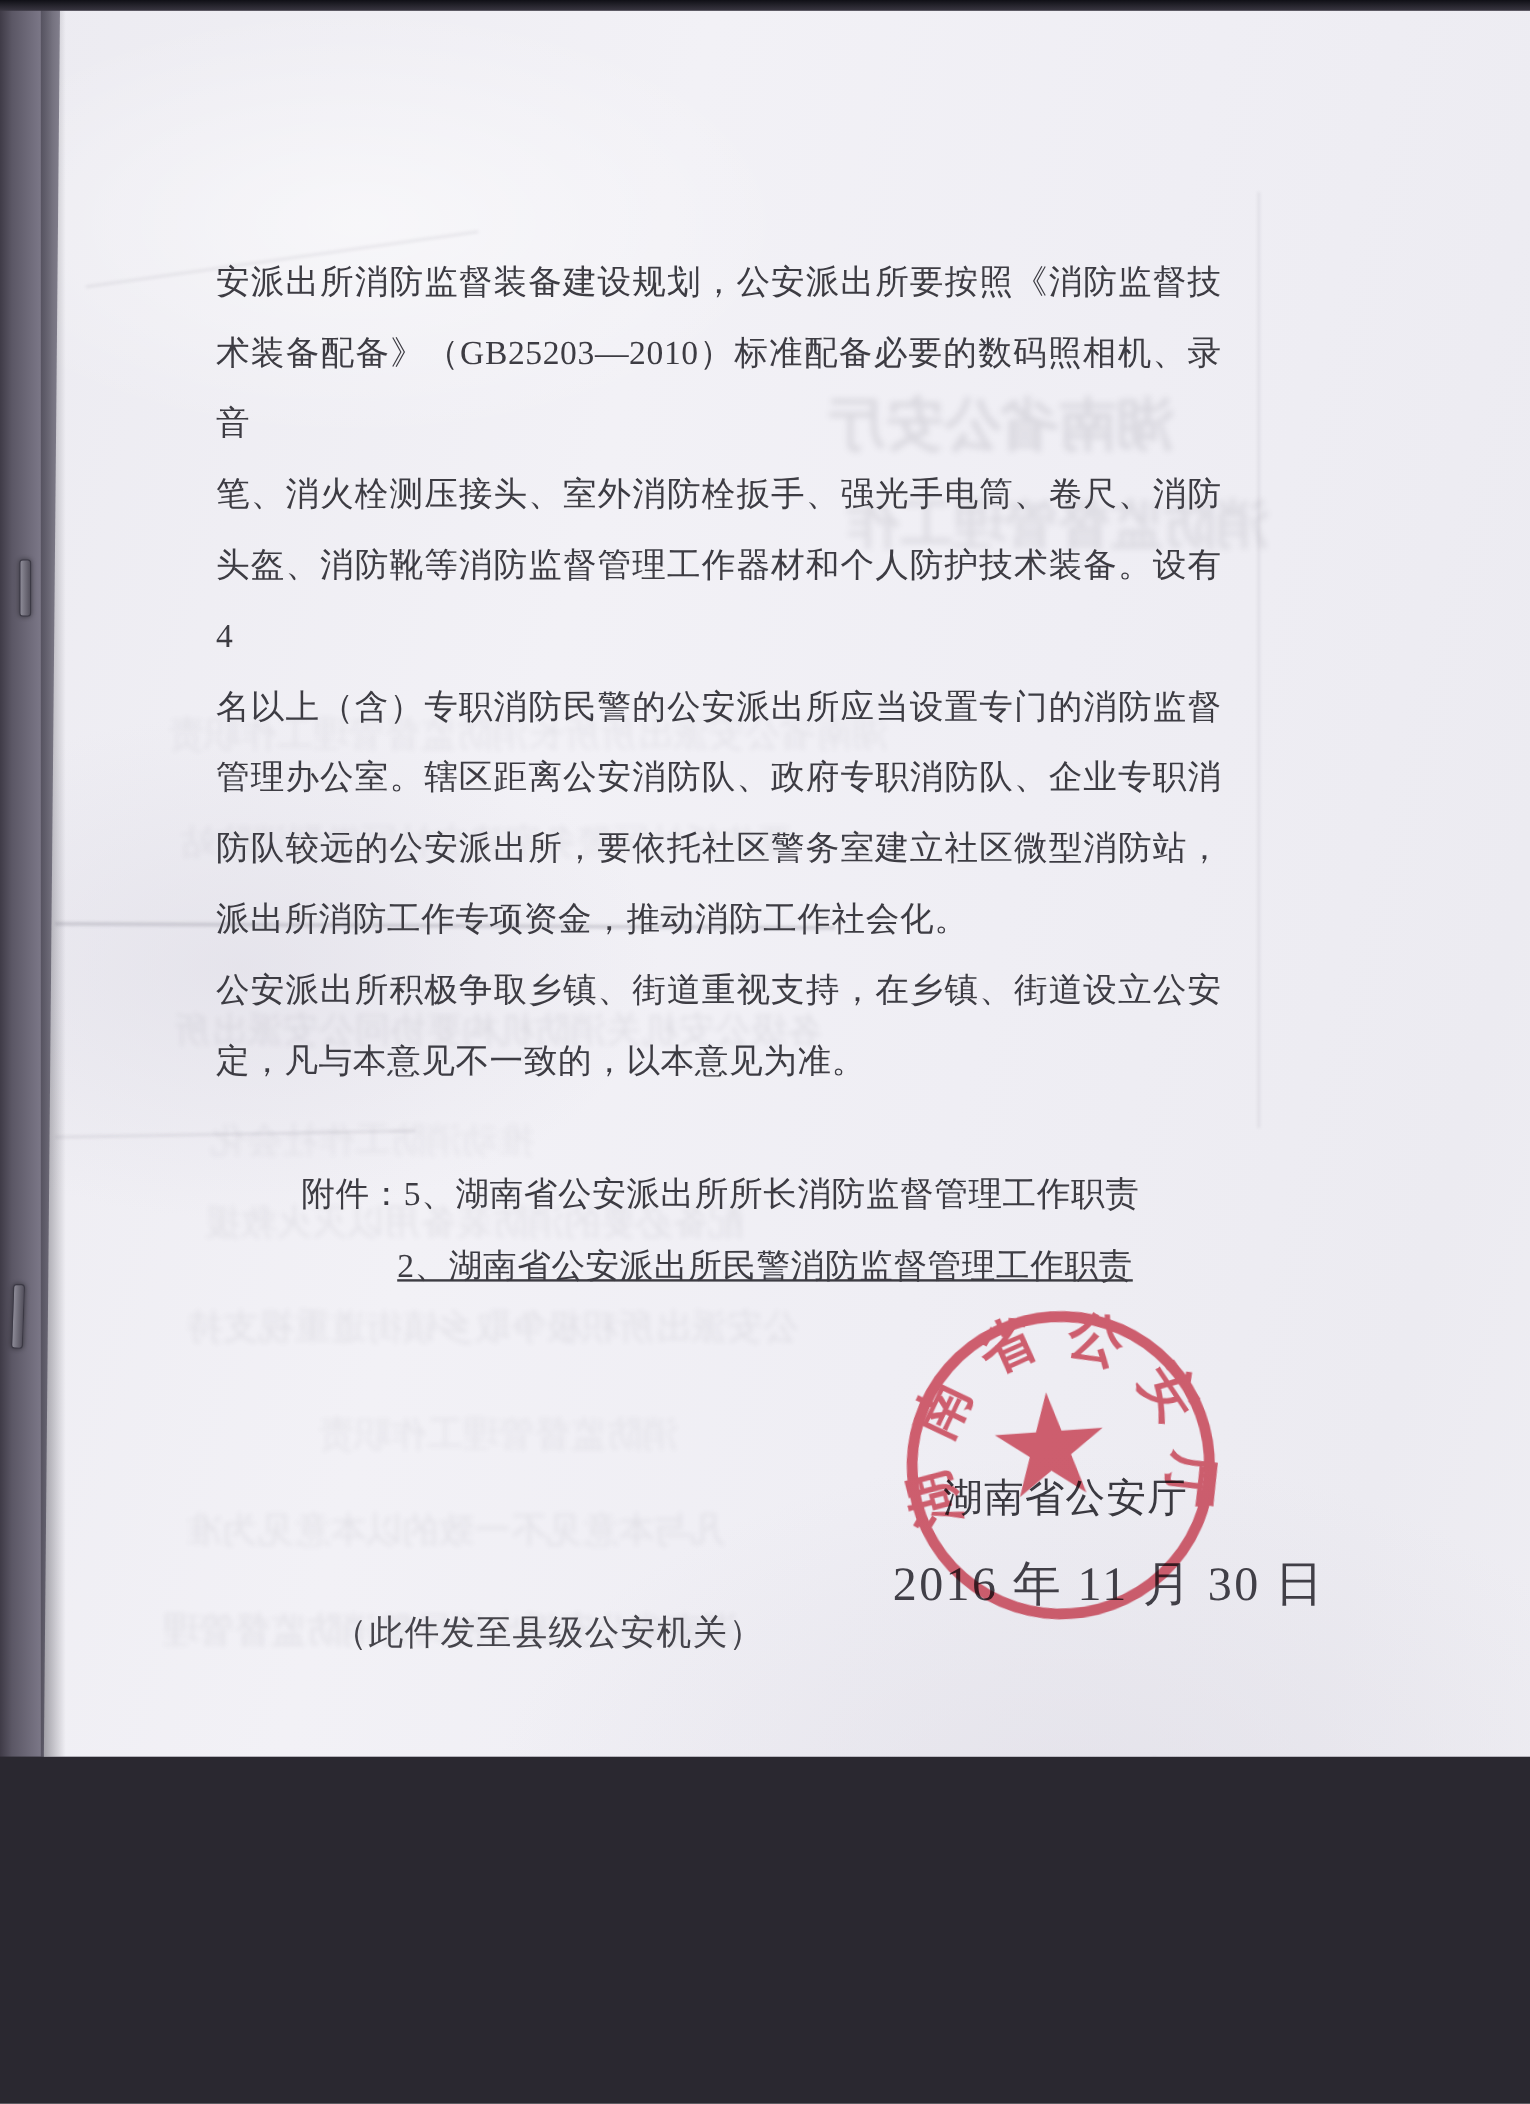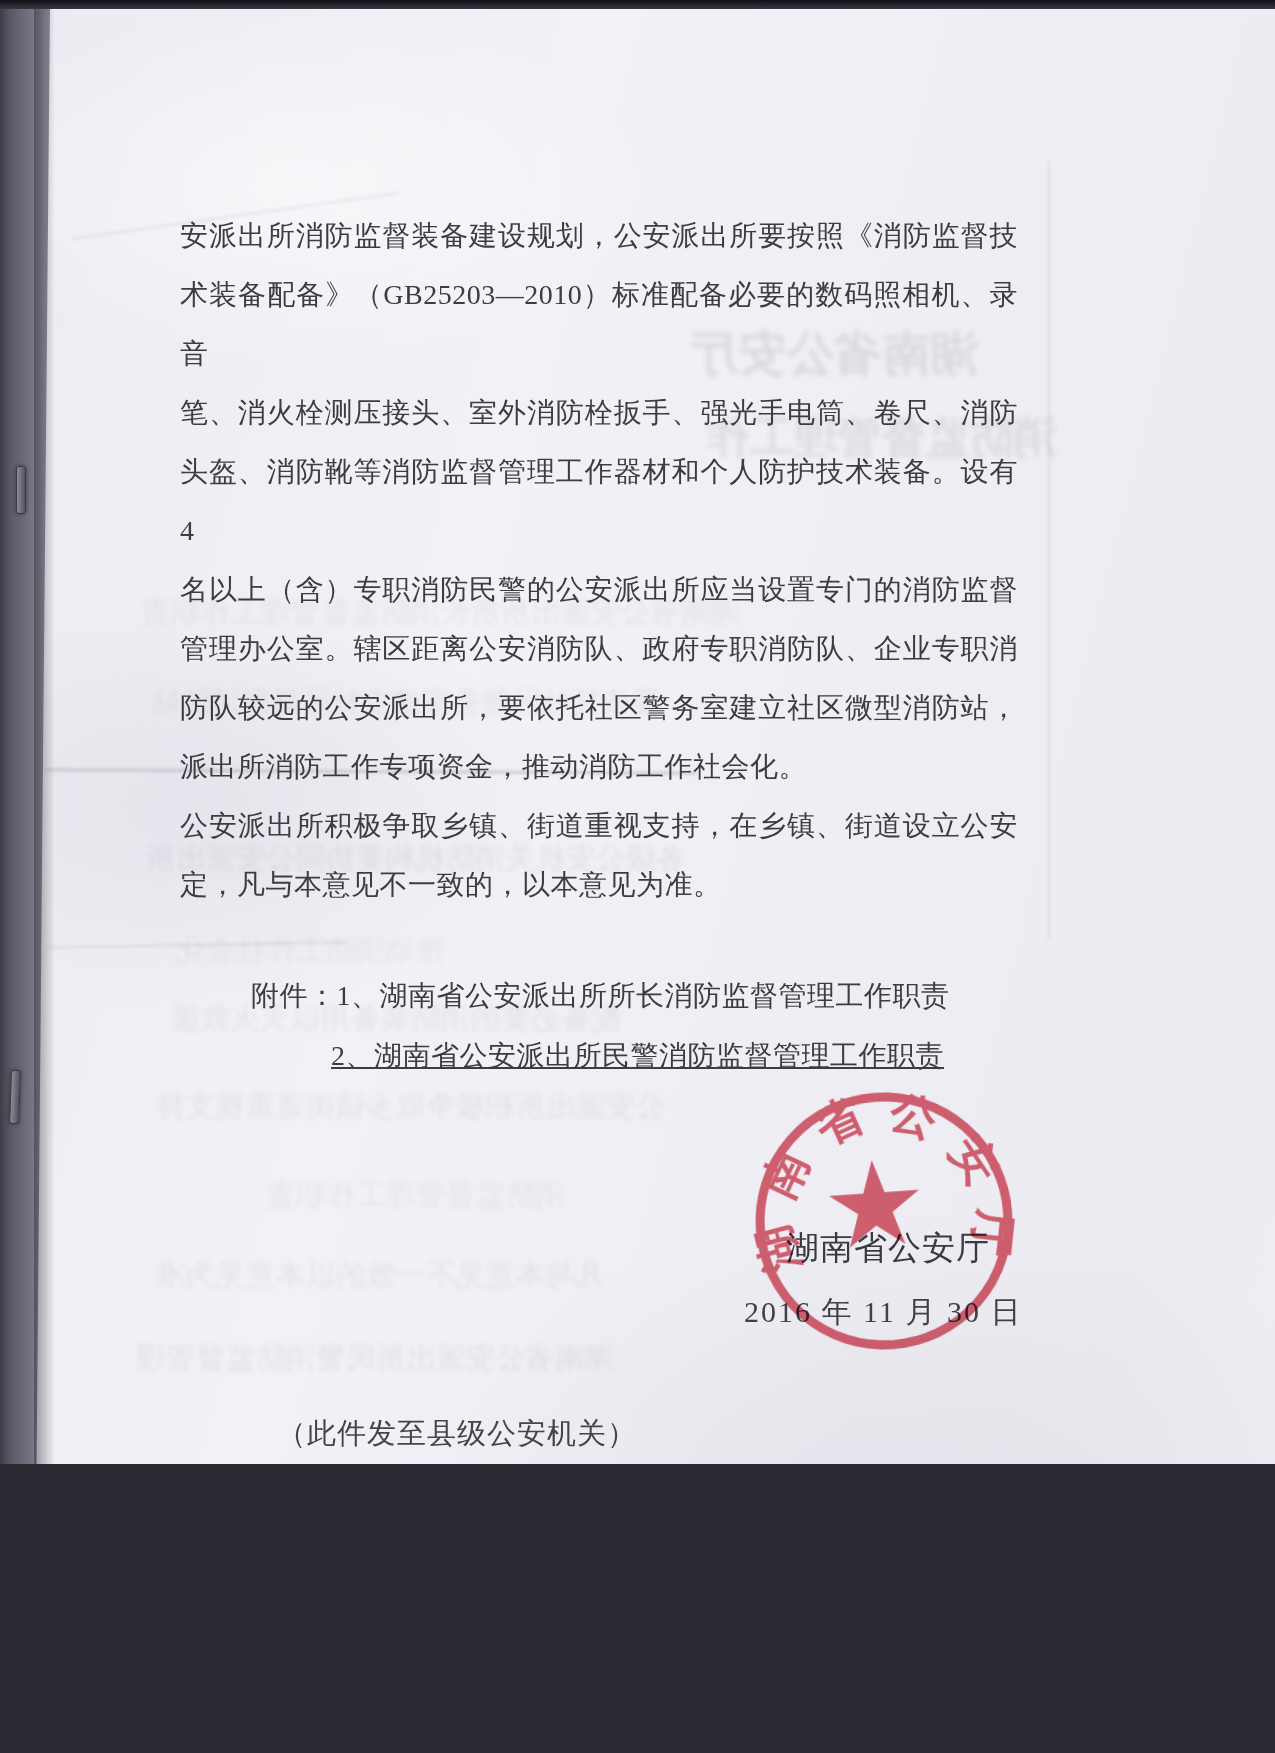--- a/index.html
+++ b/index.html
@@ -35,22 +35,22 @@
   
   .body-text{position:absolute;left:180px;top:206px;width:838px;font-size:28px;line-height:59px;
     color:#3d3c43;letter-spacing:.5px;z-index:3;}
   .line{white-space:nowrap;}
   .line.just{white-space:normal;text-align:justify;text-align-last:justify;text-justify:inter-character;}
   .line.indent{text-indent:57px;}
   .attachments{position:absolute;left:251px;top:966px;font-size:28px;line-height:60px;color:#3d3c43;
     letter-spacing:.5px;z-index:3;}
   .att-item2{margin-left:80px;text-decoration:underline;}
   .issuer{position:absolute;left:786px;top:1226px;font-size:33px;letter-spacing:1px;color:#3a3940;z-index:3;}
-  .doc-date{position:absolute;left:744px;top:1292px;font-size:30px;letter-spacing:2px;color:#413f47;z-index:3;}
-  .distribution{position:absolute;left:277px;top:1414px;font-size:29px;letter-spacing:1px;color:#45444b;z-index:3;}
+  .doc-date{position:absolute;left:744px;top:1292px;font-size:40px;letter-spacing:2px;color:#413f47;z-index:3;}
+  .distribution{position:absolute;left:277px;top:1341px;font-size:29px;letter-spacing:1px;color:#45444b;z-index:3;}
   .page-number{position:absolute;left:1048px;top:1632px;font-size:26px;letter-spacing:7px;color:#5e5c65;z-index:3;}
   
   .seal{position:absolute;left:748px;top:1085px;width:272px;height:272px;z-index:4;
     mix-blend-mode:multiply;opacity:.88;filter:blur(.4px);transform:rotate(-4deg);}
 </style>
 </head>
 <body>
 
 <div id="screen">
 
@@ -84,21 +84,21 @@
     <div class="line just">头盔、消防靴等消防监督管理工作器材和个人防护技术装备。设有 4</div>
     <div class="line just">名以上（含）专职消防民警的公安派出所应当设置专门的消防监督</div>
     <div class="line just">管理办公室。辖区距离公安消防队、政府专职消防队、企业专职消</div>
     <div class="line just">防队较远的公安派出所，要依托社区警务室建立社区微型消防站，</div>
     <div class="line">派出所消防工作专项资金，推动消防工作社会化。</div>
     <div class="line just">公安派出所积极争取乡镇、街道重视支持，在乡镇、街道设立公安</div>
     <div class="line">定，凡与本意见不一致的，以本意见为准。</div>
   </div>
 
   <div class="attachments">
-    <div>附件：1、湖南省公安派出所所长消防监督管理工作职责</div>
+    <div>附件：5、湖南省公安派出所所长消防监督管理工作职责</div>
     <div class="att-item2">2、湖南省公安派出所民警消防监督管理工作职责</div>
   </div>
 
   <div class="issuer">湖南省公安厅</div>
   <div class="doc-date">2016 年 11 月 30 日</div>
 
   <svg class="seal" viewBox="0 0 270 270">
     <circle cx="135" cy="135" r="123" fill="none" stroke="#d84f60" stroke-width="9"></circle>
     <polygon fill="#d84f60" points="127,74 137.6,106.4 171.7,106.5 144.1,126.6 154.6,159 127,139 99.4,159 109.9,126.6 82.3,106.5 116.4,106.4"></polygon>
     <defs>

